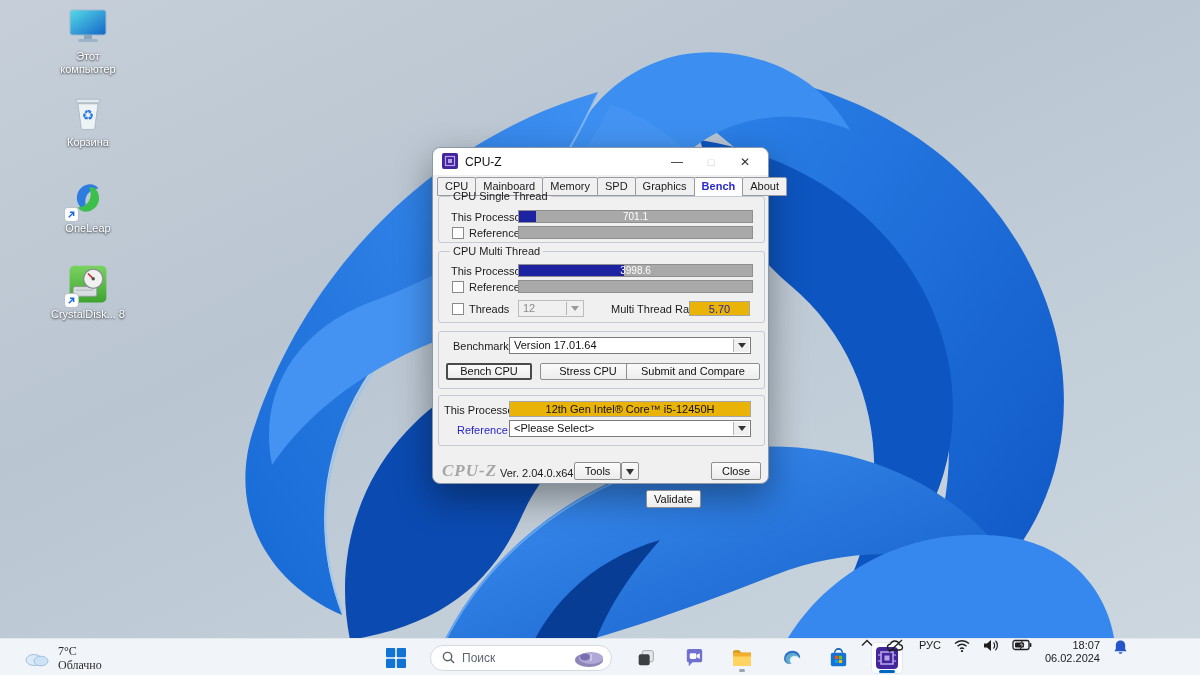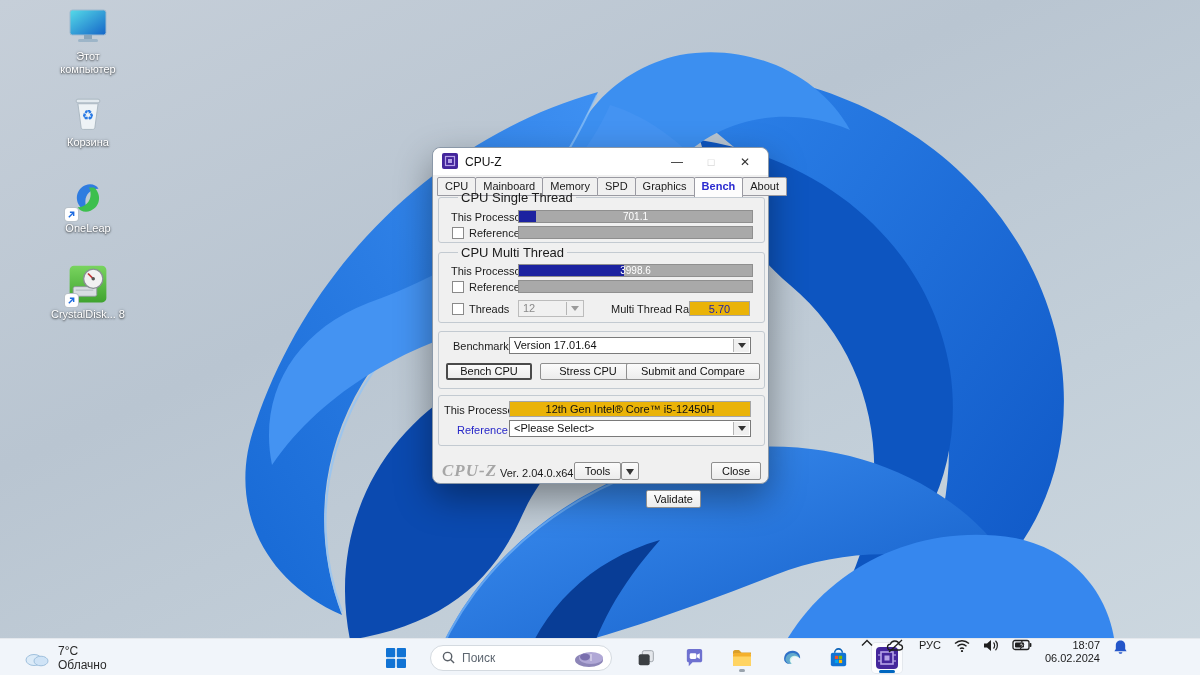--- a/index.html
+++ b/index.html
@@ -31,21 +31,21 @@
   .cap-btn { width:34px; height:27px; display:flex; align-items:center; justify-content:center;
              font-size:12px; color:#333; }
   .cap-btn.max { color:#c9c9c9; font-size:11px; }
 
   .tabs { position:absolute; left:4px; top:29px; height:19px; display:flex; }
   .tab { padding:2px 7px 0; height:19px; border:1px solid #9a9aa2; border-bottom:1px solid #9a9aa2;
          background:#f0f0f0; margin-right:-1px; border-radius:2px 2px 0 0; font-size:11px; }
   .tab.active { background:#fdfdfd; color:#2a2ad0; border-bottom-color:#fdfdfd; font-weight:bold; height:32px; }
 
   fieldset.grp { position:absolute; border:1px solid #c3cad1; border-radius:3px; background:#f0f0f0; }
-  fieldset.grp legend { font-size:13px; padding:0 3px; margin-left:19px; color:#1b1b1b; }
+  fieldset.grp legend { font-size:11px; padding:0 3px; margin-left:11px; color:#1b1b1b; }
 
   .lbl { position:absolute; font-size:11px; color:#1b1b1b; white-space:nowrap; }
   .lbl.blue { color:#2626c8; }
 
   .bar { position:absolute; height:13px; background:#a9a9a9; border:1px solid #8f8f8f; overflow:hidden; }
   .bar .fill { position:absolute; left:0; top:0; bottom:0; background:#1c22a0; }
   .bar .bval { position:absolute; inset:0; text-align:center; font-size:10px; line-height:12px; color:#fff; }
 
   .cb { position:absolute; width:12px; height:12px; background:#fff; border:1px solid #8a8a8a; }
 
@@ -65,21 +65,21 @@
          border:1px solid #8f8f8f; border-radius:2px; font-size:11px; text-align:center; line-height:15px; color:#111; }
   .btn.focus { border:2px solid #4a4a4a; line-height:13px; }
   .btn.tall { height:18px; line-height:16px; }
 
   .logo { position:absolute; font-size:17px; font-style:italic; font-weight:bold; color:#a6a6a6;
           letter-spacing:1px; font-family:"Liberation Serif", serif; }
 
   
   .taskbar { position:absolute; left:0; right:0; bottom:0; height:37px; background:#f1f5fa;
              border-top:1px solid rgba(0,0,0,.05); }
-  .tb-weather { position:absolute; left:14px; top:0; height:37px; display:flex; align-items:center; gap:8px; padding:12px 10px; }
+  .tb-weather { position:absolute; left:14px; top:0; height:37px; display:flex; align-items:center; gap:8px; padding:12px 10px;font-family:Liberation Serif, serif; }
   .tb-wtxt { font-size:12px; line-height:14px; color:#2b2b2b; }
   .tb-center { position:absolute; left:382px; top:0; height:37px; display:flex; align-items:center; gap:20px;justify-content:center; }
   .tb-ic { width:28px; height:28px; display:flex; align-items:center; justify-content:center; position:relative; border-radius:4px; }
   .search { width:182px; height:26px; background:#fff; border:1px solid #d4dae0; border-radius:13px;
             display:flex; align-items:center; gap:7px; padding:0 6px 0 11px; position:relative; }
   .search .ph { font-size:12px; color:#5d6océ; color:#5d6670; flex:1; }
   .run-dash { position:absolute; bottom:0px; left:50%; transform:translateX(-50%); width:6px; height:3px; border-radius:2px; background:#9aa4ad; }
   .tb-ic.active { background:rgba(255,255,255,.7); box-shadow:0 0 0 1px rgba(0,0,0,.05); width:30px; height:30px; }
   .tb-ic.active .run-dash { width:16px; background:#0067c0; }
   .tb-tray { position:absolute; right:0; top:0; height:37px; display:flex; align-items:flex-start; gap:13px; padding-right:72px; }

